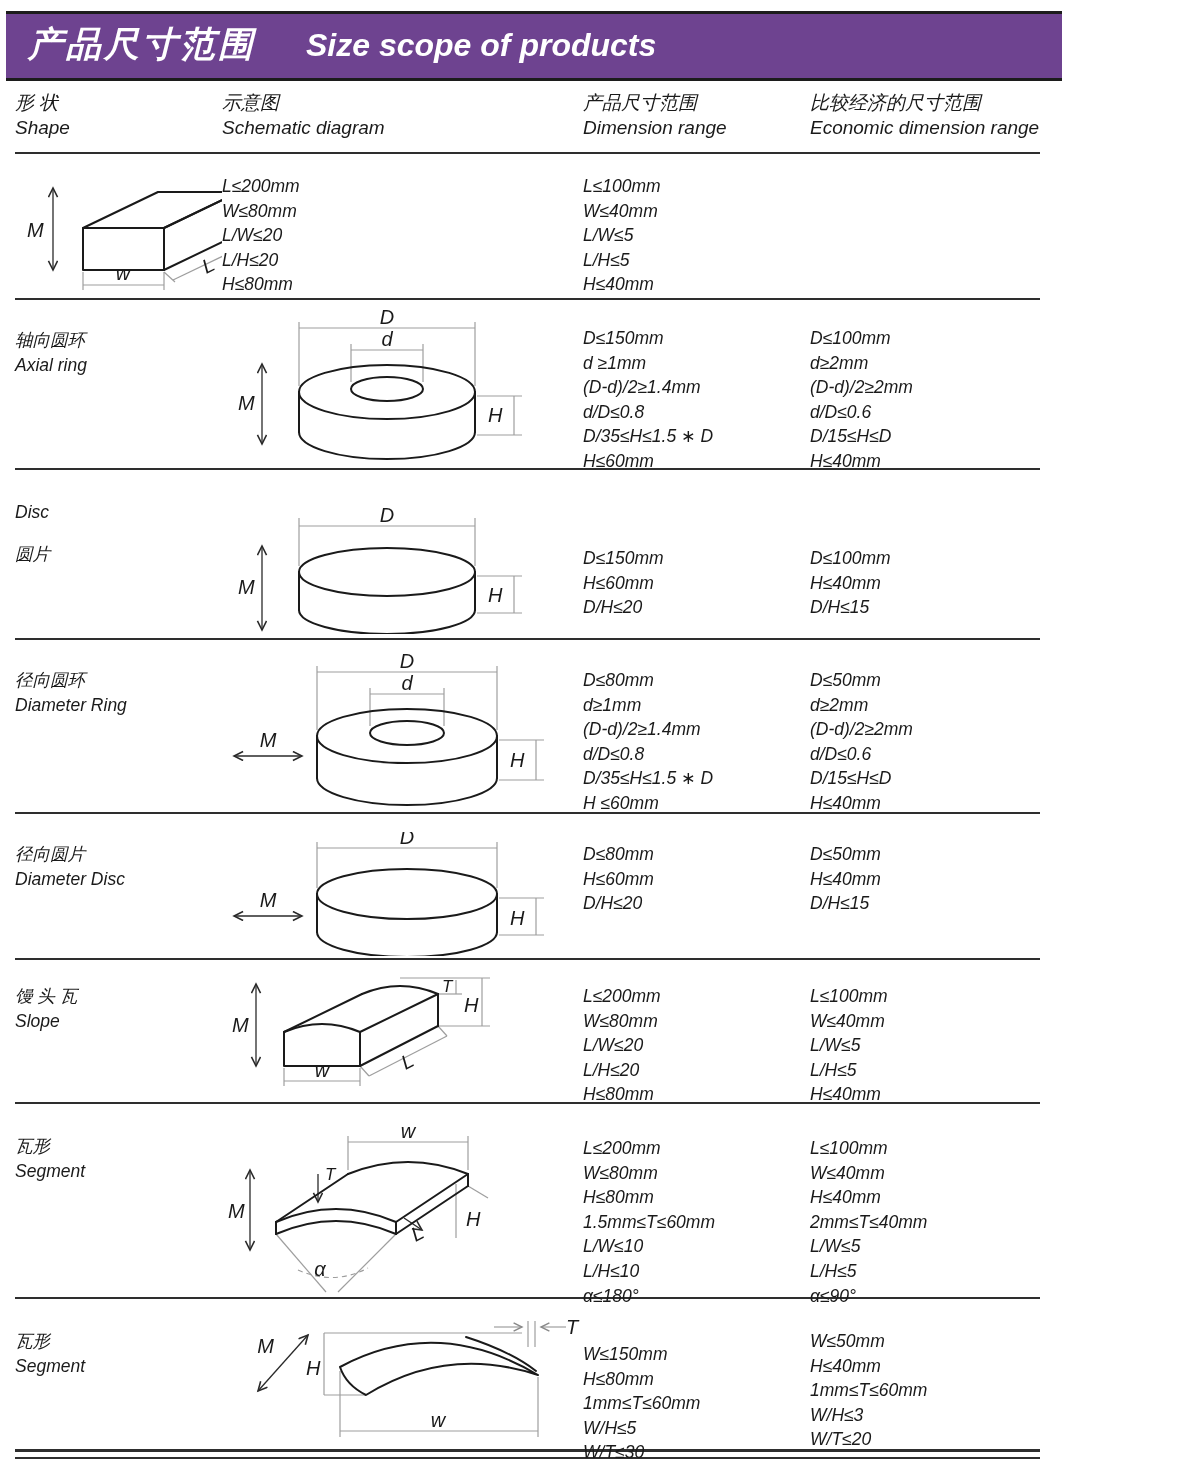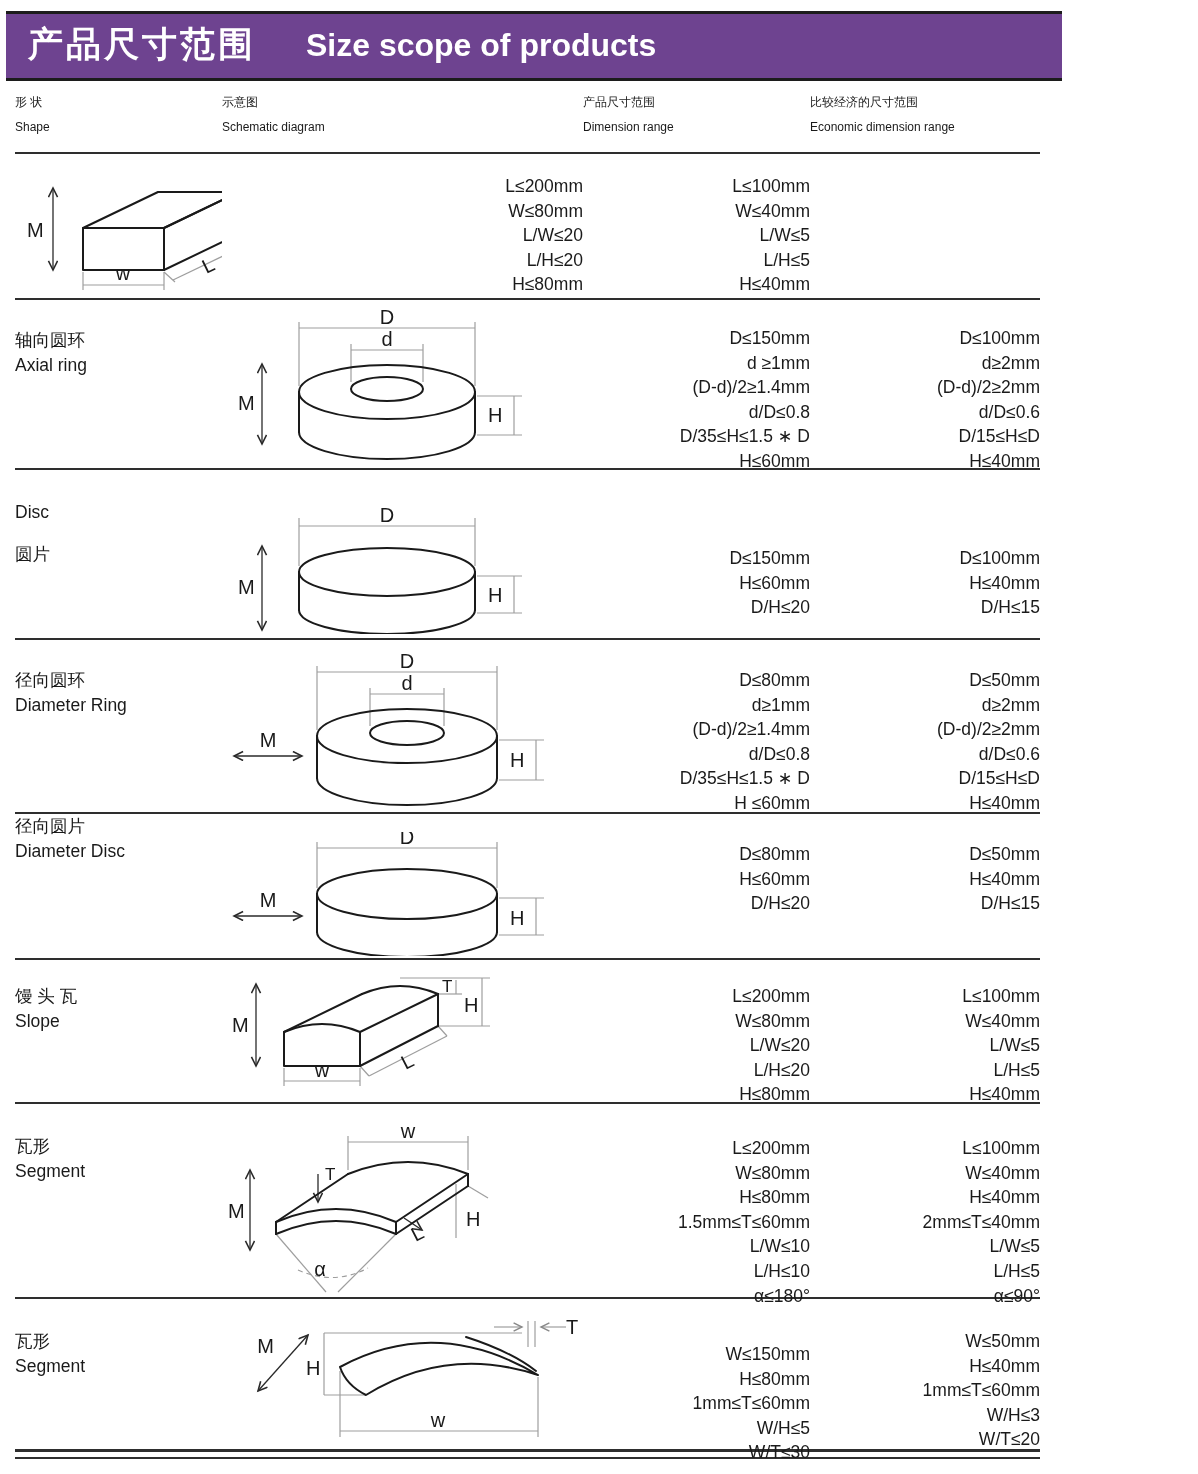--- a/index.html
+++ b/index.html
@@ -1,31 +1,31 @@
 <!DOCTYPE html>
 <html><head>
 <meta charset="utf-8">
 <style>
   html,body{margin:0;padding:0;background:#ffffff;}
   .page{position:relative;width:1198px;height:1474px;background:#fff;overflow:hidden;
-        font-family:"Liberation Sans","DejaVu Sans",sans-serif;color:#1a1a1a;}
+        font-family:"Liberation Sans","DejaVu Sans",sans-serif;color:#1a1a1a;font-style:italic;}
   .title-bar{position:absolute;left:6px;top:11px;width:1034px;height:64px;background:#6e4390;
         border-top:3px solid #1c1c1c;border-bottom:3px solid #1c1c1c;
         display:flex;align-items:baseline;padding-left:22px;box-sizing:content-box;}
   .title-zh{color:#fff;font-size:35px;font-weight:bold;line-height:60px;letter-spacing:3px;}
   .title-en{color:#fff;font-size:32px;font-weight:bold;margin-left:50px;}
   .table{position:absolute;left:15px;top:90px;width:1025px;}
   .trow{display:grid;grid-template-columns:207px 361px 227px 230px;box-sizing:border-box;
         border-top:2px solid #2e2e2e;}
   .thead{border-top:none;height:62px;}
-  .chead div{font-size:12px;line-height:25px;}
+  .chead div{font-size:19px;line-height:25px;}
   .cell{font-size:17.5px;line-height:24.6px;}
   .shape-cell div{line-height:25px;}
   .gap2{margin-top:17px;}
-  .dims{white-space:pre-line;text-align:right;}
+  .dims{white-space:pre-line;}
   .diag{overflow:hidden;}
   .diag svg{display:block;}
   .s{stroke:#1a1a1a;stroke-width:2;fill:none;stroke-linejoin:round;stroke-linecap:round;}
   .dm{stroke:#9e9e9e;stroke-width:1.2;fill:none;}
   .dk{stroke:#2a2a2a;stroke-width:1.3;fill:none;}
   svg text{fill:#1a1a1a;font-size:20px;font-family:"Liberation Sans","DejaVu Sans",sans-serif;}
   svg text.sm{font-size:17px;}
   .bline{height:5px;border-top:3px solid #2e2e2e;border-bottom:2px solid #2e2e2e;}
 </style>
 </head>
@@ -229,21 +229,21 @@
 H ≤60mm</div>
       <div class="cell dims" style="padding-top:28px">D≤50mm
 d≥2mm
 (D-d)/2≥2mm
 d/D≤0.6
 D/15≤H≤D
 H≤40mm</div>
     </div>
 
     <div class="trow" style="height:146px">
-      <div class="cell shape-cell" style="">
+      <div class="cell shape-cell" style="padding-top:28px">
         <div>径向圆片</div>
         <div>Diameter Disc</div>
       </div>
       <div class="cell diag">
         <svg width="340" height="124" viewBox="0 0 340 124" style="margin-top:18px">
           <g>
             <line class="dm" x1="95" y1="56" x2="95" y2="10"></line>
               <line class="dm" x1="275" y1="56" x2="275" y2="10"></line>
             <line class="dm" x1="95" y1="16" x2="275" y2="16"></line>
             <line class="dk" x1="12" y1="84" x2="80" y2="84" marker-start="url(#ab)" marker-end="url(#ab)"></line>

